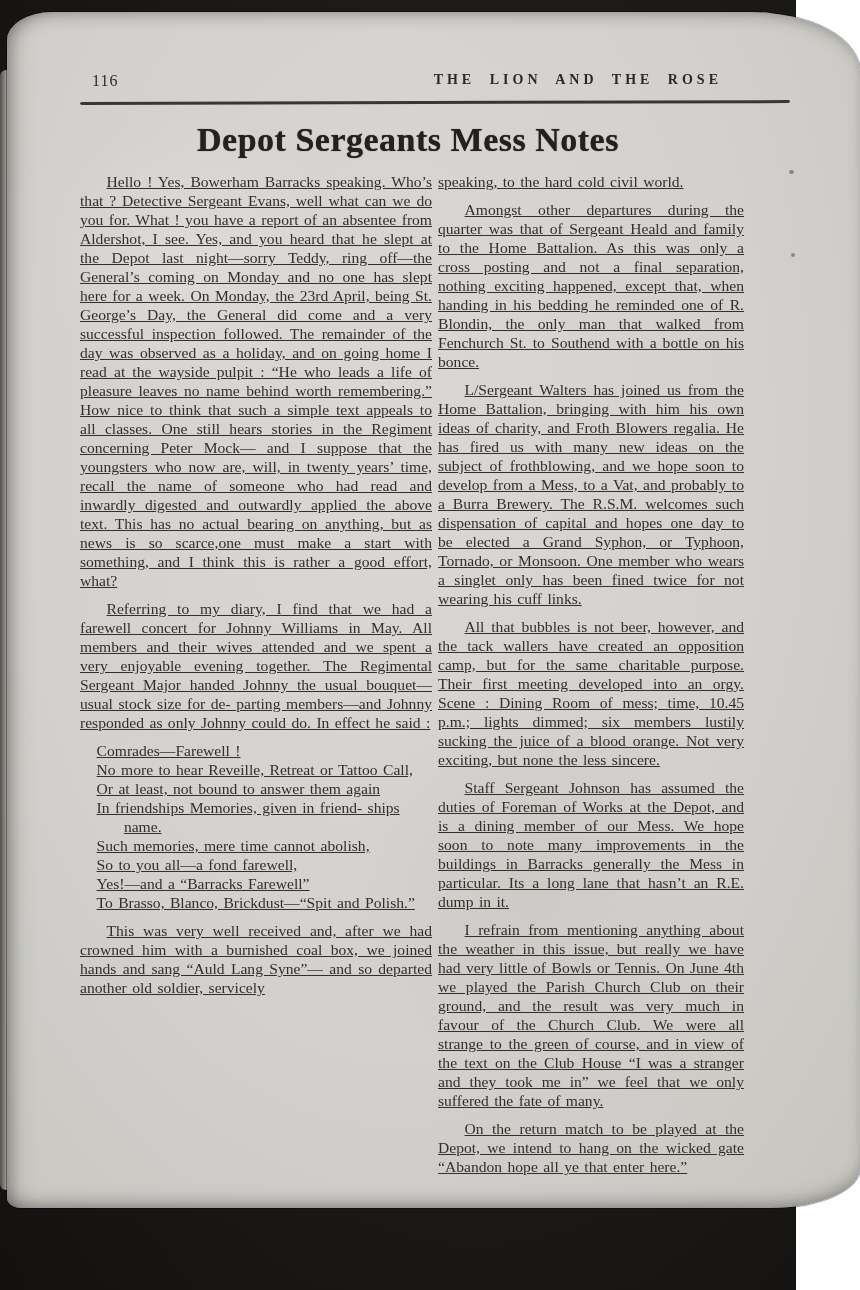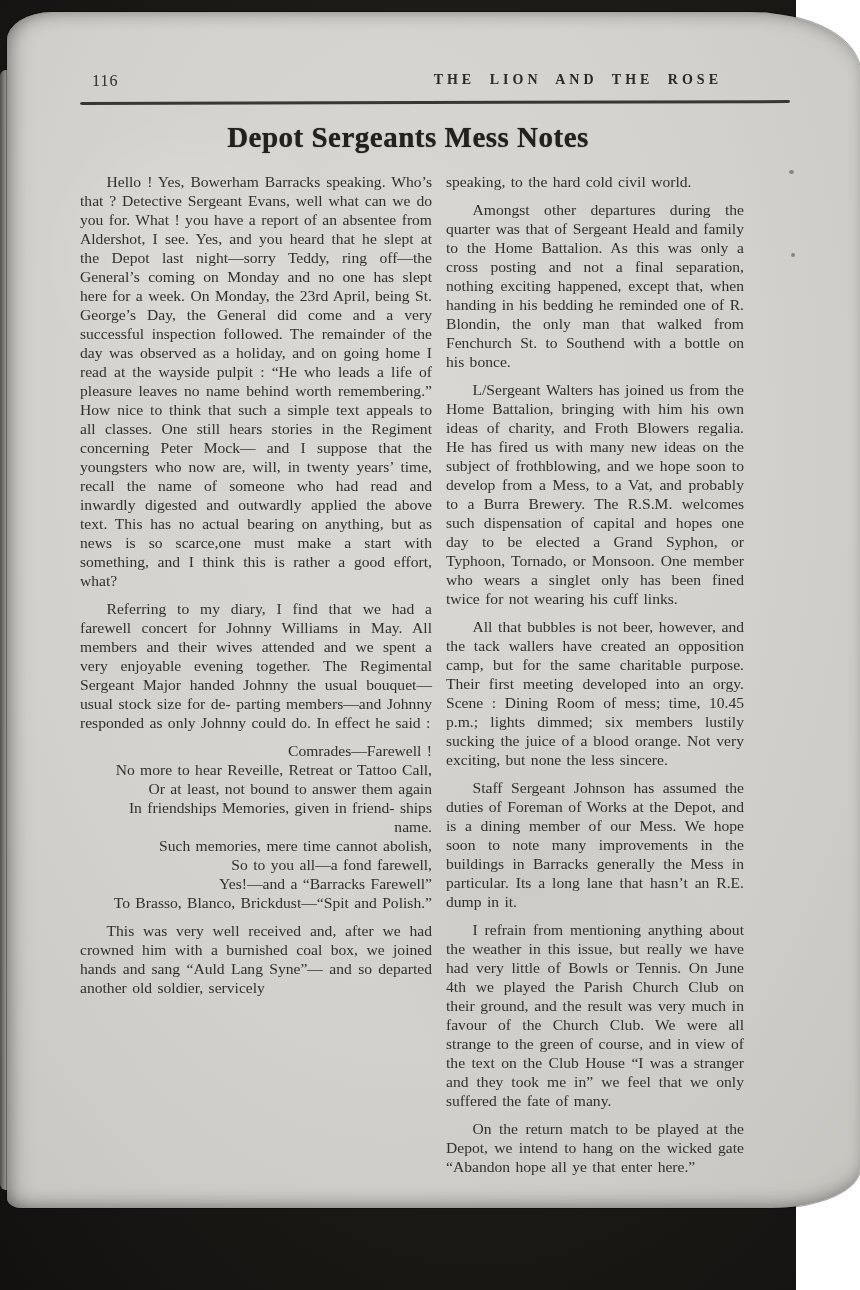--- a/index.html
+++ b/index.html
@@ -72,46 +72,47 @@
     height: 3px;
     background: #393732;
     border-radius: 2px / 50%;
     box-shadow: 0 3px 0 -1.5px rgba(57,55,50,.35);
     transform: rotate(-0.15deg);
   }
   .article-title {
     position: absolute;
     left: 80px; right: 60px; top: 121px;
     text-align: center;
-    font-size: 29px;
+    font-size: 34px;
     font-weight: bold;
     letter-spacing: 0.5px;
     color: #23211d;
     text-shadow: 0 0 1px rgba(35,33,29,.8);
   }
   .columns {
     position: absolute;
     left: 80px; right: 52px; top: 172px; bottom: 60px;
     display: flex;
-    gap: 14px;
+    gap: 6px;
     color: #33302b;
     font-size: 15.6px;
     line-height: 19px;
     text-align: justify;
     word-spacing: 1.5px;
+    text-decoration: underline;
   }
   .col-left  { width: 352px; flex: 0 0 auto; }
   .col-right { flex: 1 1 auto; }
   .columns p { margin: 0 0 9px 0; text-indent: 1.7em; }
   .columns p.no-indent { text-indent: 0; }
   .verse { margin: 0 0 9px 8px; }
   .verse-line {
     padding-left: 2.3em;
     text-indent: -1.75em;
-    text-align: right;
+    text-align: left;
   }
   
   .speck { position:absolute; background:#4d4b46; border-radius:50%; opacity:.55; }
   .speck.s1 { right:2px; top:170px; width:5px; height:4px; }
   .speck.s2 { right:1px; top:253px; width:4px; height:4px; }
 </style>
 </head>
 <body>
 
 <div class="scan-bg">

